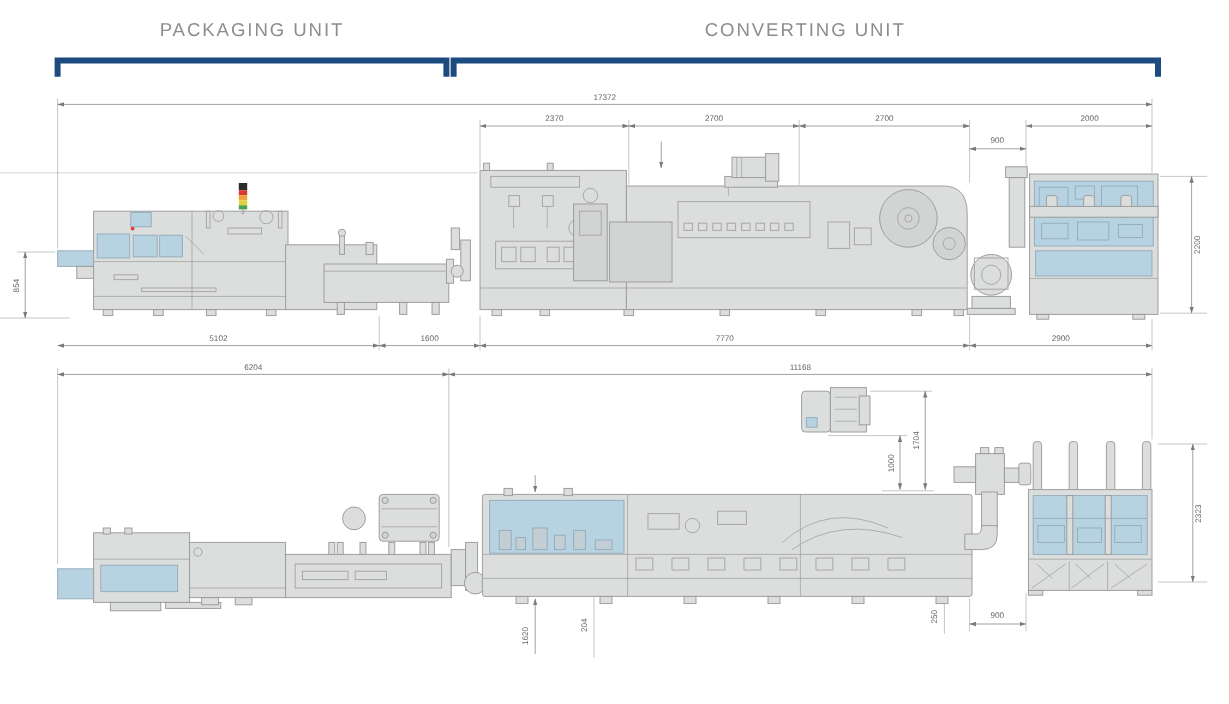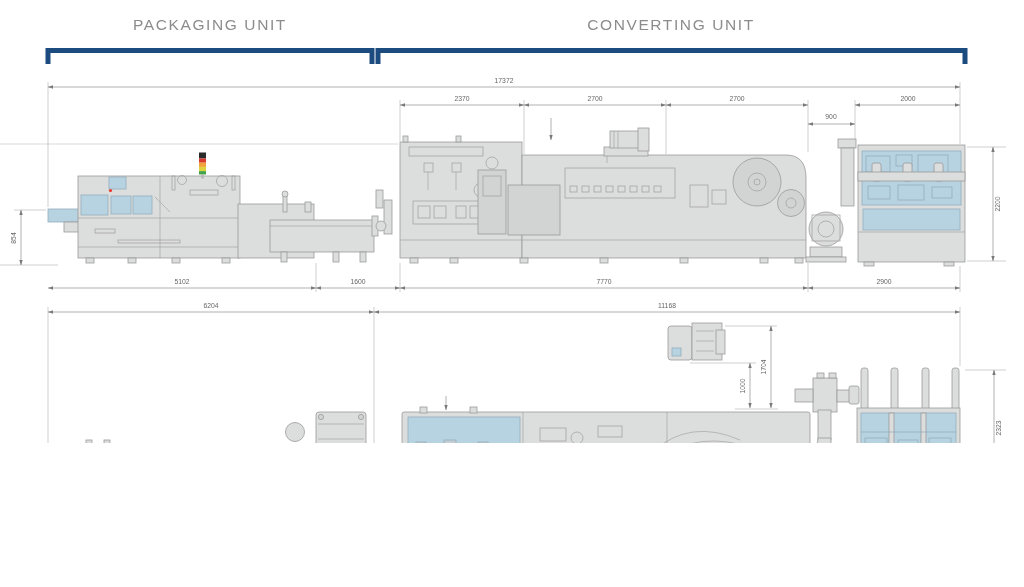--- a/index.html
+++ b/index.html
@@ -1,16 +1,16 @@
 <!DOCTYPE html>
 <html><head>
 <meta charset="utf-8">
 <style>
   html,body{margin:0;padding:0;background:#ffffff;}
-  .stage{position:relative;width:1024px;height:443px;background:#ffffff;overflow:hidden;
+  .stage{position:relative;width:1024px;height:587px;background:#ffffff;overflow:hidden;
          font-family:"Liberation Sans",sans-serif;border-radius:23px;}
   svg{display:block;}
   .title{font-family:"Liberation Sans",sans-serif;font-size:15.5px;fill:#8c8c8c;letter-spacing:1.6px;}
   .dt{font-family:"Liberation Sans",sans-serif;font-size:6.8px;fill:#666666;}
   .dim{stroke:#8f8f8f;stroke-width:.7;fill:none;}
   .ext{stroke:#b0b0b0;stroke-width:.6;fill:none;}
   .ref{stroke:#cfcfcf;stroke-width:.8;fill:none;}
   .brk{stroke:#1c4b80;stroke-width:5;fill:none;}
   .m{fill:#dcdddd;stroke:#9b9b9b;stroke-width:.8;}
   .m2{fill:#d2d3d3;stroke:#9b9b9b;stroke-width:.8;}

